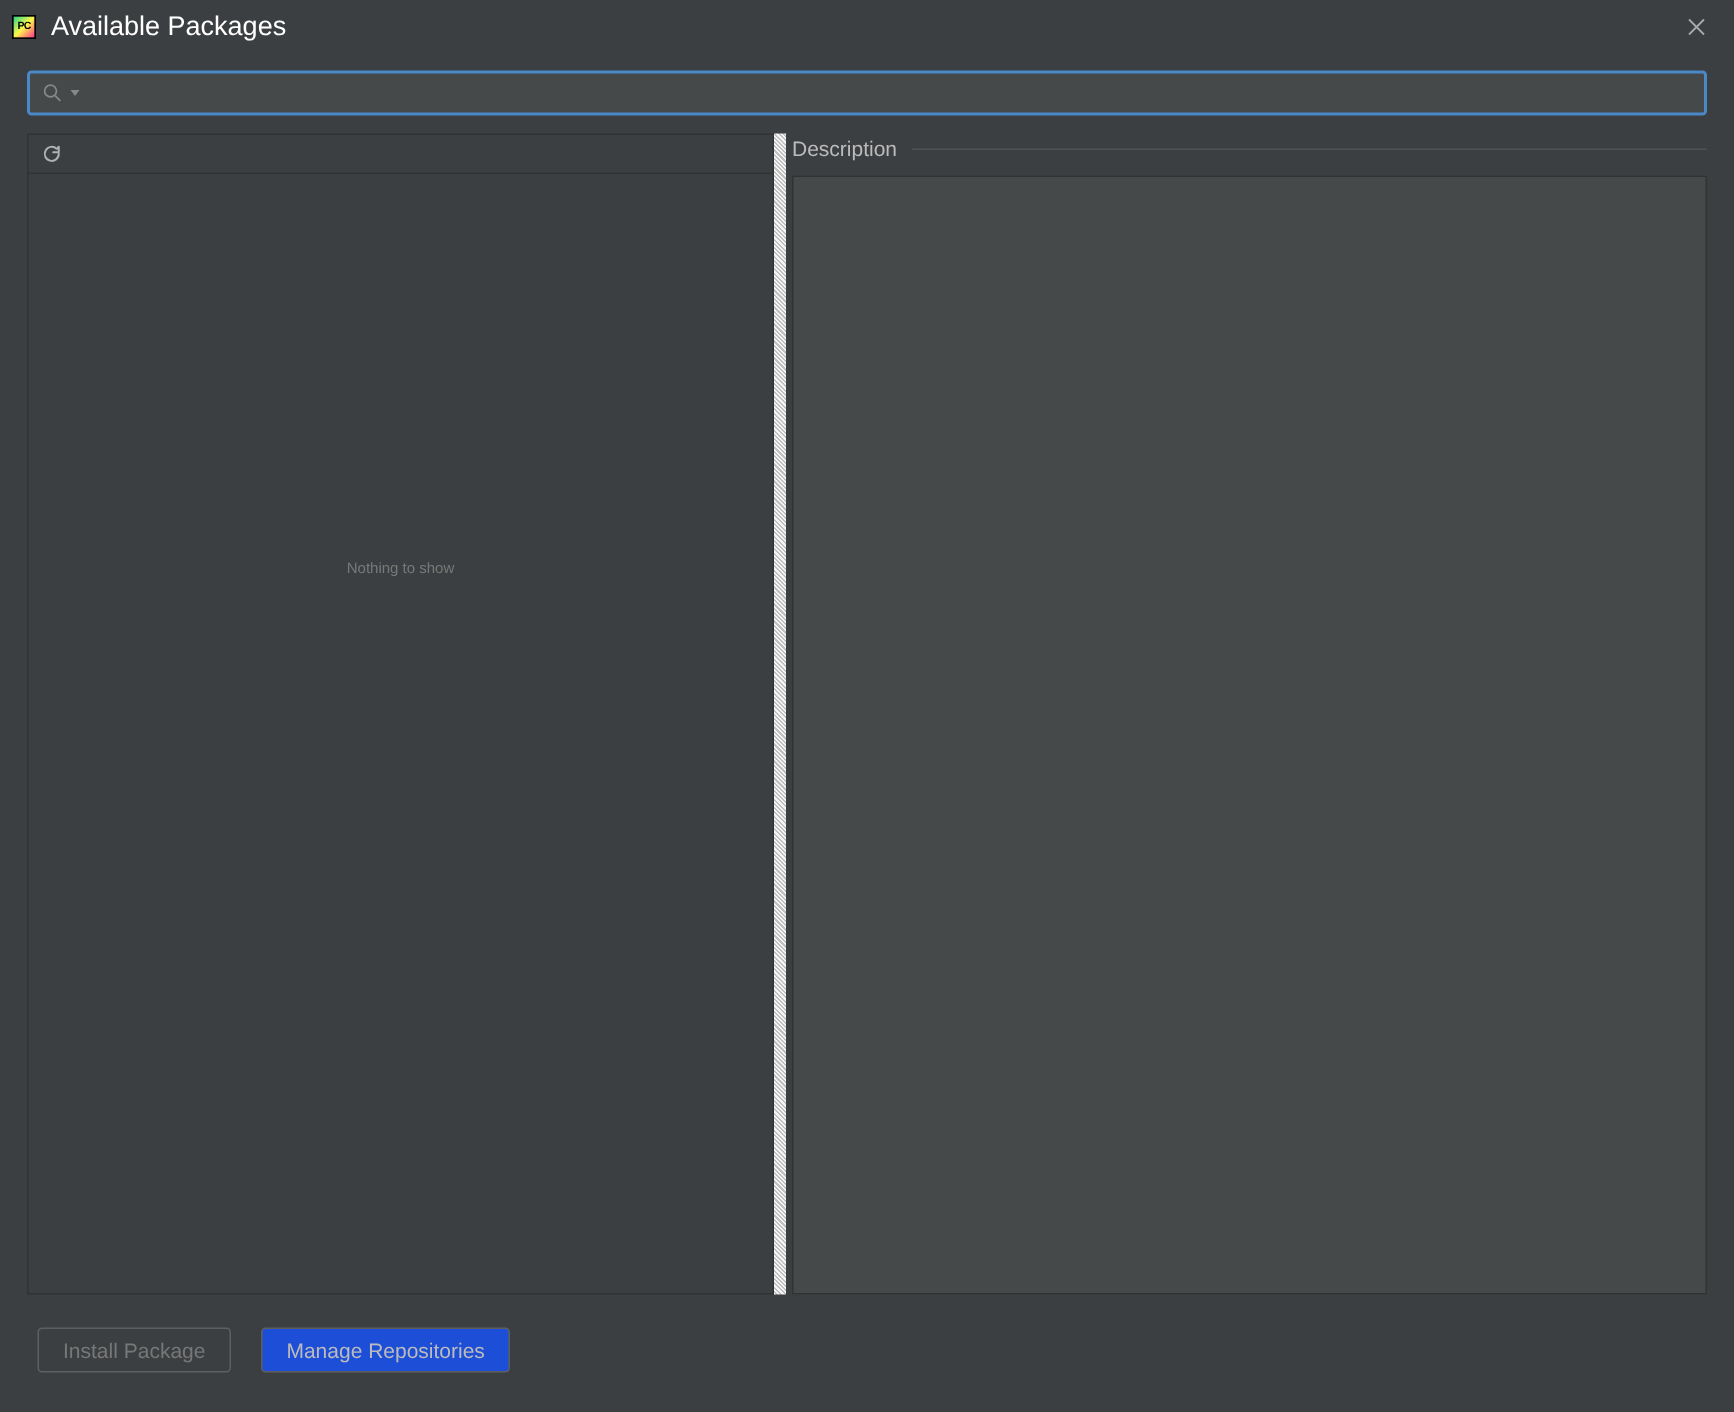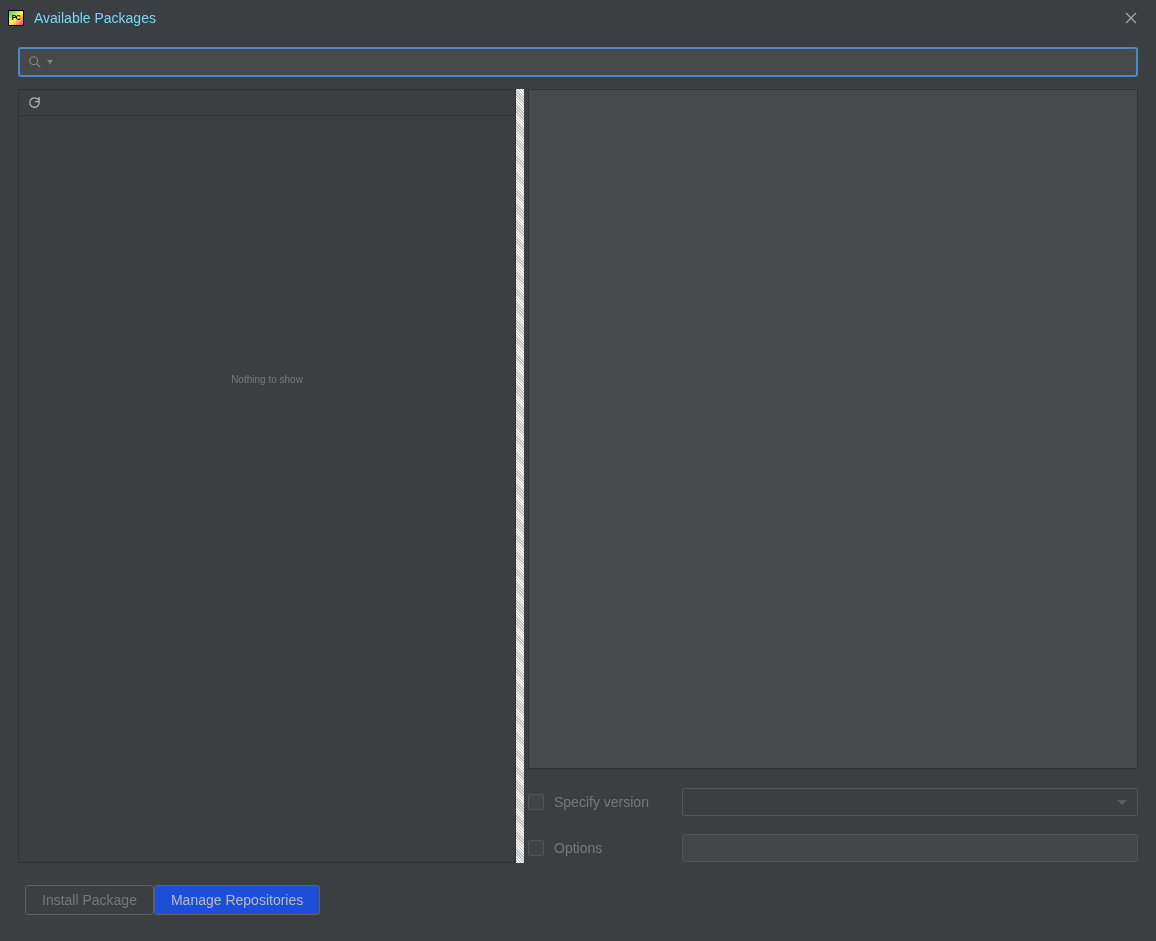--- a/index.html
+++ b/index.html
@@ -31,22 +31,22 @@
       display: flex;
       align-items: center;
       justify-content: center;
       font-size: 7px;
       font-weight: bold;
       color: #000;
       letter-spacing: -0.5px;
     }
     .title-text {
       margin-left: 10px;
-      color: #7dd3fc;
-      font-size: 14px;
+      color: #ffffff;
+      font-size: 18px;
     }
     .spacer { flex: 1; }
     .close-btn {
       width: 30px;
       height: 30px;
       display: flex;
       align-items: center;
       justify-content: center;
       color: #a9a9a9;
       cursor: pointer;
@@ -214,20 +214,21 @@
       border-radius: 2px;
       margin-left: 4px;
       color: #bbb;
       padding: 0 8px;
       opacity: 0.7;
     }
 
     .footer {
       padding: 22px 18px 18px 25px;
       display: flex;
+      gap: 20px;
     }
     .btn {
       height: 30px;
       padding: 0 16px;
       border: 1px solid #5e6060;
       border-radius: 3px;
       background: #1d4ed8;
       color: #bbbbbb;
       font-size: 14px;
       cursor: pointer;
@@ -275,35 +276,24 @@
             <path d="M13 8a5 5 0 1 1-1.5-3.5L13 3v4H9" stroke="currentColor" stroke-width="1.4" fill="none" stroke-linecap="round" stroke-linejoin="round"></path>
           </svg>
       </span>
     </div>
     <div class="package-list">
       <div class="nothing-to-show">Nothing to show</div>
     </div>
   </div>
   <div class="divider"></div>
   <div class="right-panel">
+    <div class="desc-header">
+      <span class="desc-label">Description</span>
+      <span class="desc-line"></span>
+    </div>
     <div class="desc-box"></div>
-    <div class="options-area">
-      <div class="opt-row">
-        <div class="checkbox"></div>
-        <span class="opt-label">Specify version</span>
-        <div class="version-select">
-          <span></span>
-          <span class="dd-caret"></span>
-        </div>
-      </div>
-      <div class="opt-row" style="margin-bottom:0">
-        <div class="checkbox"></div>
-        <span class="opt-label">Options</span>
-        <input class="options-input" type="text" disabled="" value="" style="">
-      </div>
-    </div>
   </div>
 </div>
 
 <div class="footer">
   <button class="btn disabled">Install Package</button>
   <button class="btn">Manage Repositories</button>
 </div>
 
 </body></html>

